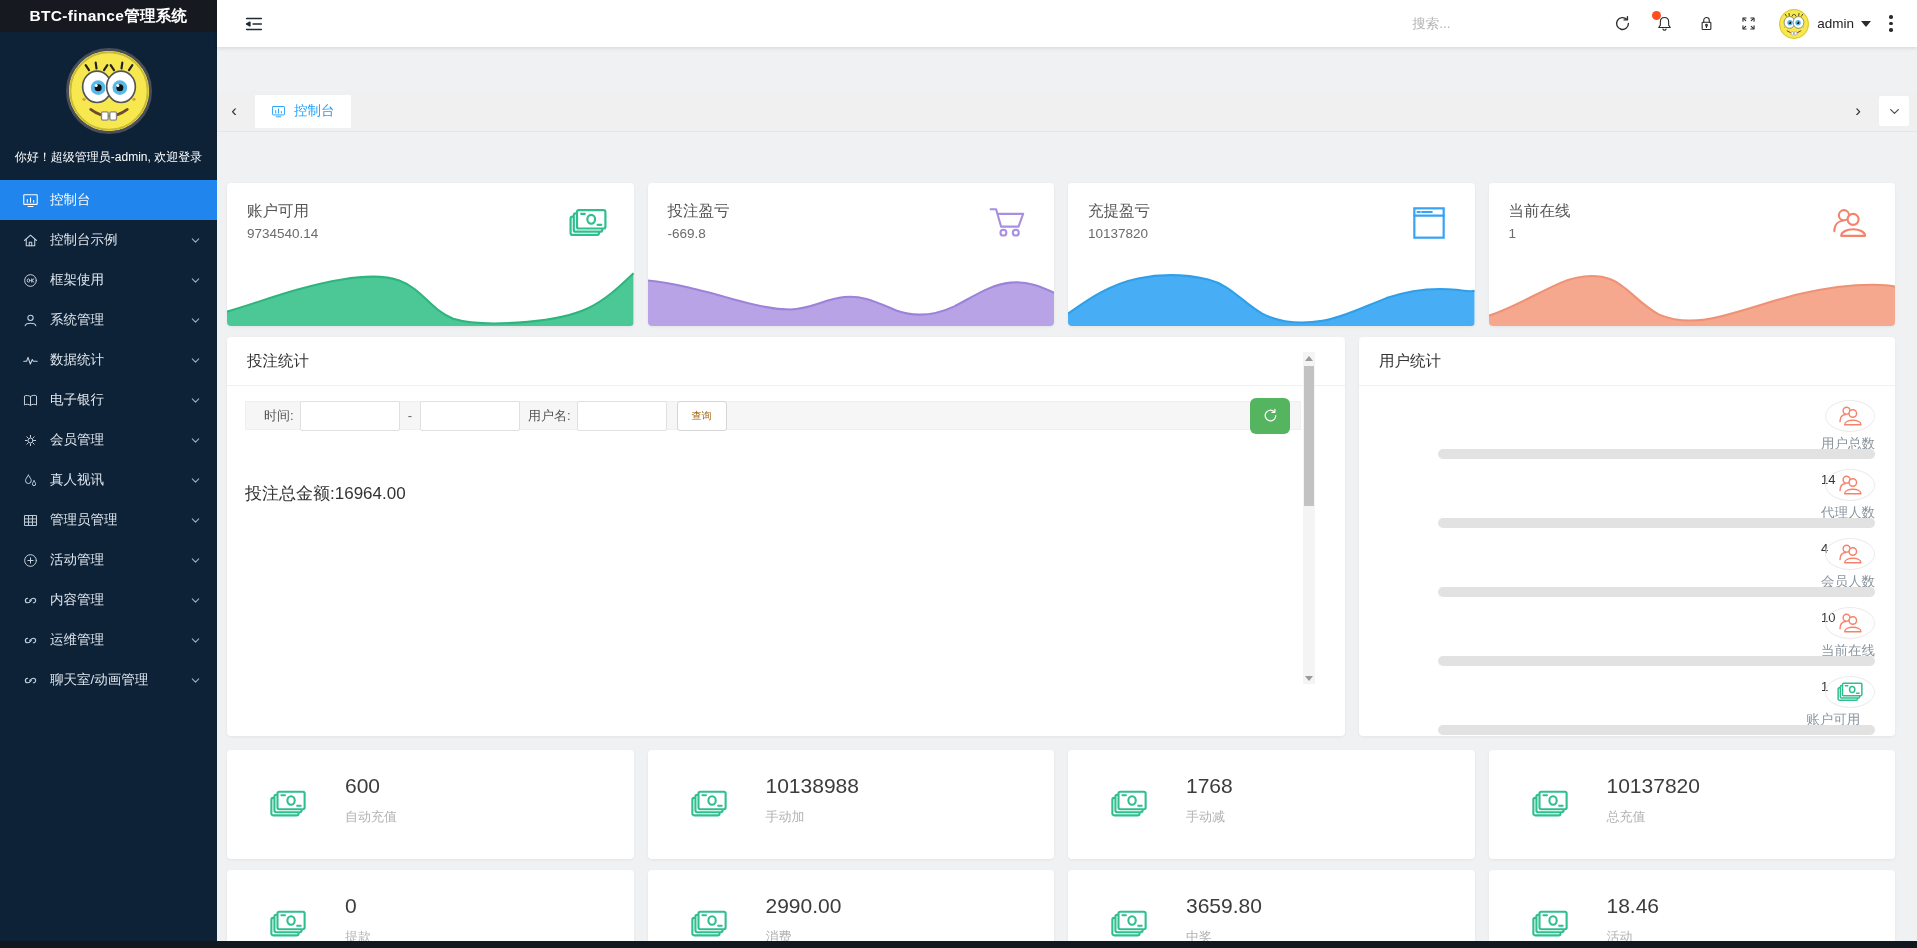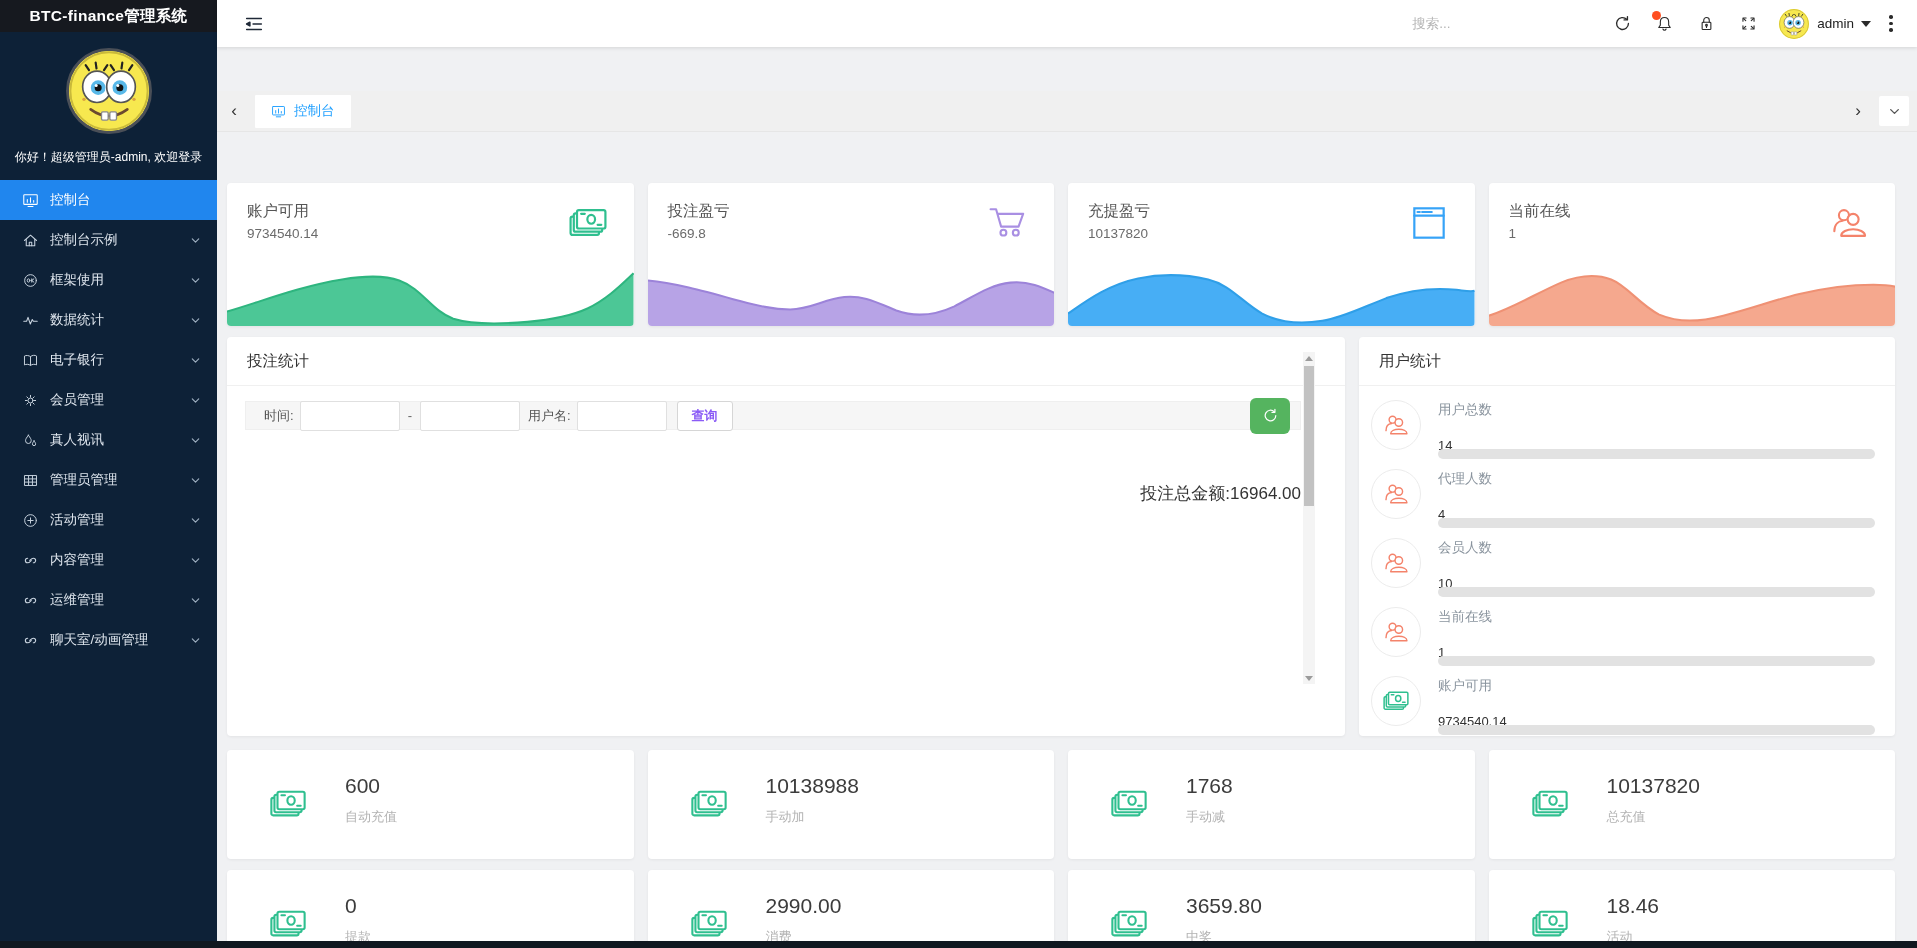--- a/index.html
+++ b/index.html
@@ -62,35 +62,35 @@
   .panel { background:#fff; border-radius:4px; box-shadow:0 1px 3px rgba(0,0,0,.06); height:399px; position:relative; }
   .panel-hd { height:49px; display:flex; align-items:center; padding:0 20px; font-size:15.5px; color:#333; border-bottom:1px solid #f0f0f0; }
   .panel-bet { flex:1; }
   .panel-user { flex:0 0 536px; }
 
   .bet-body { position:relative; height:349px; padding:15px 44px 0 18px; }
   .form-bar { background:#f6f6f6; border:1px solid #efefef; height:29px; display:flex; align-items:center; padding:12px 10px; }
   .form-bar label { font-size:13px; color:#555; margin:0 6px 0 8px; }
   .form-bar input { height:30px; border:1px solid #e0e0e0; border-radius:2px; background:#fff; width:100px; outline:none; padding:0 6px; font-size:13px; }
   .form-bar .dash { margin:0 8px; color:#666; }
-  .btn-query { height:30px; padding:0 14px; background:#fff; border:1px solid #d6d6d6; border-radius:3px; font-size:13px; color:#8b5cf6; margin-left:10px; cursor:pointer;font-weight:bold; }
+  .btn-query { height:30px; padding:0 14px; background:#fff; border:1px solid #d6d6d6; border-radius:3px; font-size:10px; color:#a16207; margin-left:10px; cursor:pointer; }
   .btn-refresh { margin-left:auto; width:40px; height:36px; background:#55b45f; border:none; border-radius:6px; display:flex; align-items:center; justify-content:center; color:#fff; cursor:pointer; }
   .btn-refresh svg { width:17px; height:17px; }
-  .bet-total { text-align:right; margin-top:52px; font-size:17px; color:#333; }
+  .bet-total { text-align:left; margin-top:52px; font-size:17px; color:#333; }
 
   .vscroll { position:absolute; top:15px; right:30px; width:12px; height:332px; background:#f4f4f4; }
   .vscroll .arr { position:absolute; left:0; width:12px; height:12px; display:flex; align-items:center; justify-content:center; cursor:pointer; }
   .vscroll .arr.up { top:0; }
   .vscroll .arr.down { bottom:0; }
   .vscroll .tri-up { width:0; height:0; border-left:4px solid transparent; border-right:4px solid transparent; border-bottom:5px solid #9b9b9b; }
   .vscroll .tri-down { width:0; height:0; border-left:4px solid transparent; border-right:4px solid transparent; border-top:5px solid #9b9b9b; }
   .vscroll .thumb { position:absolute; top:14px; left:1px; width:10px; height:140px; background:#c2c2c2; cursor:pointer; }
 
   .us-body { padding:12px 20px 0 12px; }
-  .us-row { display:flex; align-items:flex-start; height:69px; position:relative; }
+  .us-row { display:flex; align-items:flex-end; height:69px; position:relative;flex-direction:column; }
   .us-ic { width:50px; height:50px; border-radius:50%; border:1px solid #ececec; display:flex; align-items:center; justify-content:center; margin-top:2px; }
   .us-ic svg { width:30px; height:30px; }
   .us-ic.orange { color:#f4836b; }
   .us-ic.green  { color:#2fbf8f; }
   .us-info { margin-left:17px; padding-top:3px; }
   .us-label { font-size:13.5px; color:#8a949e; }
   .us-value { font-size:13px; color:#333; margin-top:19px; }
   .us-bar { position:absolute; left:67px; right:0; bottom:8px; height:10px; border-radius:5px; background:#e2e2e2; }
 
   .summary { display:grid; grid-template-columns:repeat(4,1fr); gap:11px 14px; margin-top:14px; }
@@ -291,20 +291,29 @@
         <span>控制台示例</span>
         <svg class="chev">
             <use href="#i-chevron-down"></use>
           </svg>
       </div>
       <div class="menu-item">
         <svg class="mi">
             <use href="#i-ok-circle"></use>
           </svg>
         <span>框架使用</span>
+        <svg class="chev">
+            <use href="#i-chevron-down"></use>
+          </svg>
+      </div>
+      <div class="menu-item">
+        <svg class="mi">
+            <use href="#i-user"></use>
+          </svg>
+        <span>系统管理</span>
         <svg class="chev">
             <use href="#i-chevron-down"></use>
           </svg>
       </div>
       <div class="menu-item">
         <svg class="mi">
             <use href="#i-pulse"></use>
           </svg>
         <span>数据统计</span>
         <svg class="chev">

